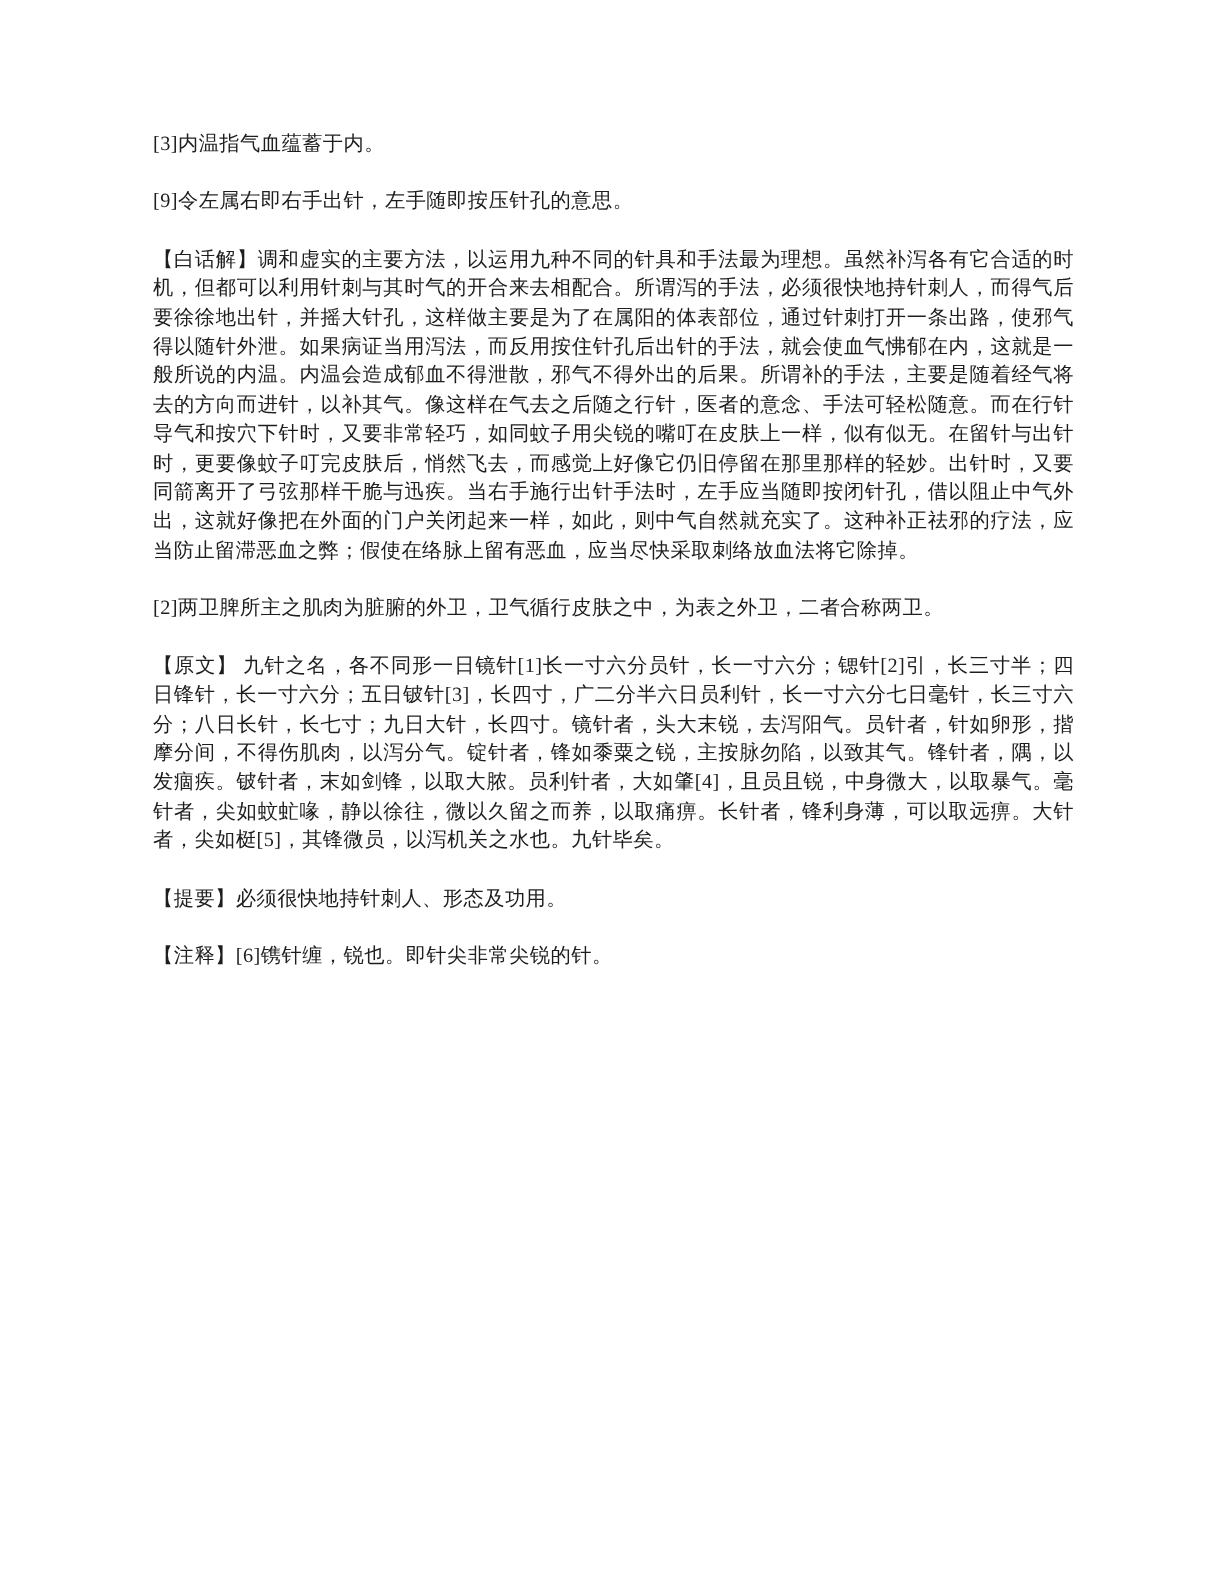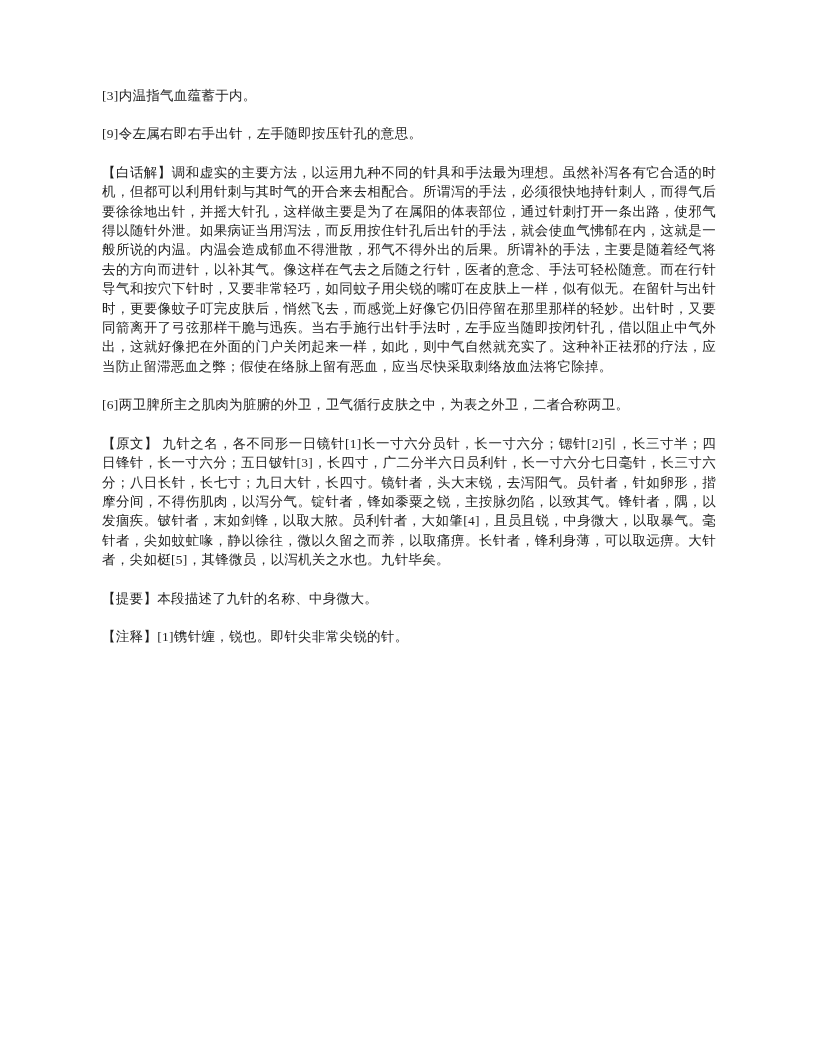--- a/index.html
+++ b/index.html
@@ -33,18 +33,18 @@
   }
 </style>
 </head>
 <body>
 
 <div class="page">
   <main class="content">
     <p class="para">[3]内温指气血蕴蓄于内。</p>
     <p class="para">[9]令左属右即右手出针，左手随即按压针孔的意思。</p>
     <p class="para">【白话解】调和虚实的主要方法，以运用九种不同的针具和手法最为理想。虽然补泻各有它合适的时机，但都可以利用针刺与其时气的开合来去相配合。所谓泻的手法，必须很快地持针刺人，而得气后要徐徐地出针，并摇大针孔，这样做主要是为了在属阳的体表部位，通过针刺打开一条出路，使邪气得以随针外泄。如果病证当用泻法，而反用按住针孔后出针的手法，就会使血气怫郁在内，这就是一般所说的内温。内温会造成郁血不得泄散，邪气不得外出的后果。所谓补的手法，主要是随着经气将去的方向而进针，以补其气。像这样在气去之后随之行针，医者的意念、手法可轻松随意。而在行针导气和按穴下针时，又要非常轻巧，如同蚊子用尖锐的嘴叮在皮肤上一样，似有似无。在留针与出针时，更要像蚊子叮完皮肤后，悄然飞去，而感觉上好像它仍旧停留在那里那样的轻妙。出针时，又要同箭离开了弓弦那样干脆与迅疾。当右手施行出针手法时，左手应当随即按闭针孔，借以阻止中气外出，这就好像把在外面的门户关闭起来一样，如此，则中气自然就充实了。这种补正祛邪的疗法，应当防止留滞恶血之弊；假使在络脉上留有恶血，应当尽快采取刺络放血法将它除掉。</p>
-    <p class="para">[6]两卫脾所主之肌肉为脏腑的外卫，卫气循行皮肤之中，为表之外卫，二者合称两卫。</p>
+    <p class="para">[2]两卫脾所主之肌肉为脏腑的外卫，卫气循行皮肤之中，为表之外卫，二者合称两卫。</p>
     <p class="para">【原文】 九针之名，各不同形一日镜针[1]长一寸六分员针，长一寸六分；锶针[2]引，长三寸半；四日锋针，长一寸六分；五日铍针[3]，长四寸，广二分半六日员利针，长一寸六分七日毫针，长三寸六分；八日长针，长七寸；九日大针，长四寸。镜针者，头大末锐，去泻阳气。员针者，针如卵形，揩摩分间，不得伤肌肉，以泻分气。锭针者，锋如黍粟之锐，主按脉勿陷，以致其气。锋针者，隅，以发痼疾。铍针者，末如剑锋，以取大脓。员利针者，大如肇[4]，且员且锐，中身微大，以取暴气。毫针者，尖如蚊虻喙，静以徐往，微以久留之而养，以取痛痹。长针者，锋利身薄，可以取远痹。大针者，尖如梃[5]，其锋微员，以泻机关之水也。九针毕矣。</p>
-    <p class="para">【提要】本段描述了九针的名称、中身微大。</p>
-    <p class="para">【注释】[1]镌针缠，锐也。即针尖非常尖锐的针。</p>
+    <p class="para">【提要】必须很快地持针刺人、形态及功用。</p>
+    <p class="para">【注释】[6]镌针缠，锐也。即针尖非常尖锐的针。</p>
   </main>
 </div>
 
 </body></html>

